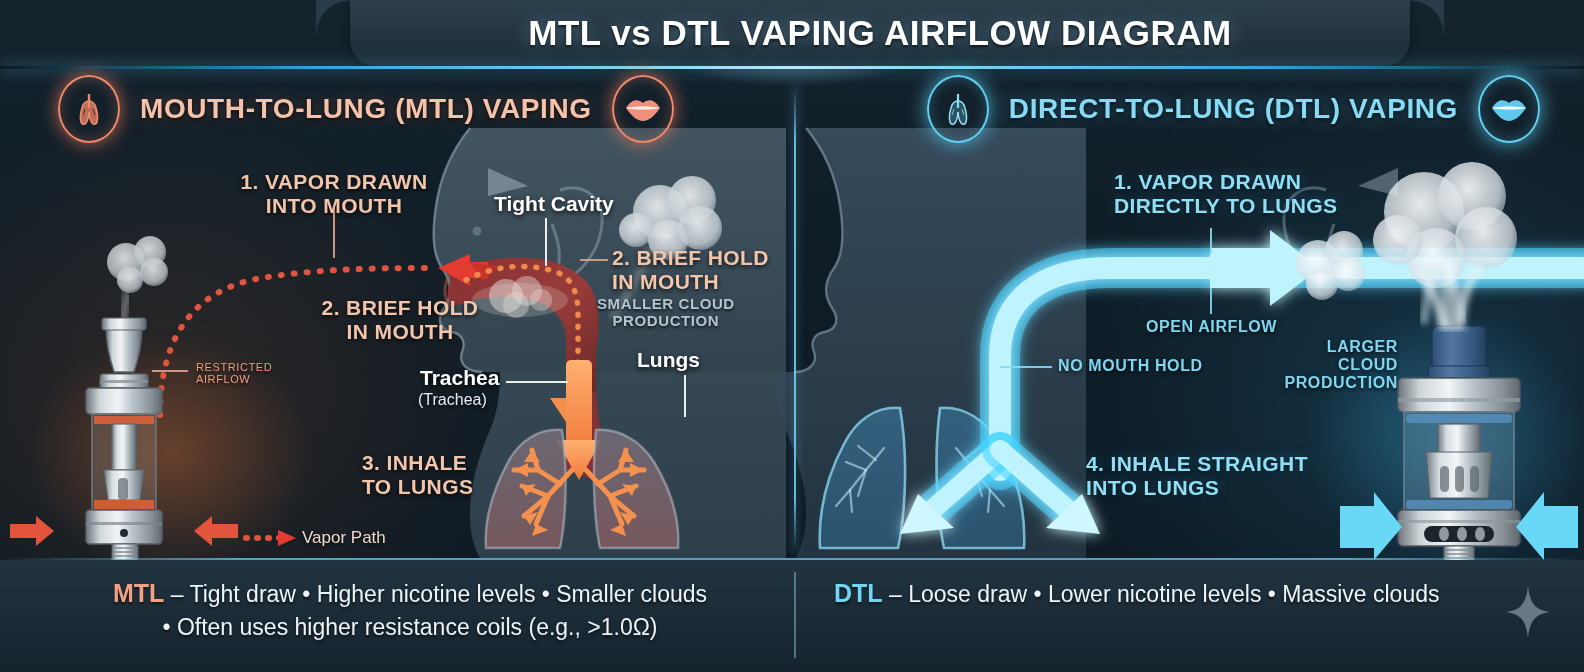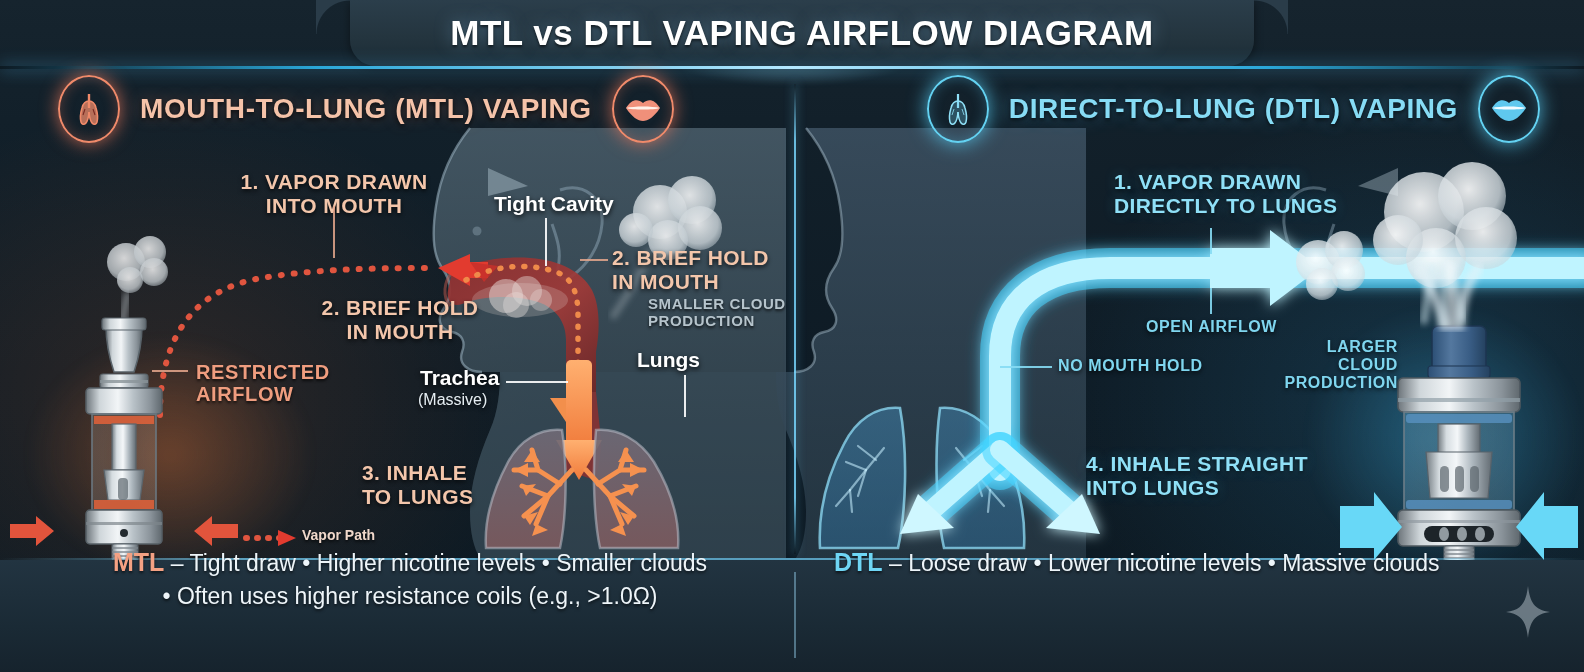--- a/index.html
+++ b/index.html
@@ -6,21 +6,21 @@
   body{font-family:"Liberation Sans",sans-serif;}
   #stage{
     position:relative;width:1584px;height:672px;overflow:hidden;
     background:
       radial-gradient(ellipse 520px 420px at 170px 400px, rgba(255,120,50,.13), rgba(255,120,50,0) 70%),
       radial-gradient(ellipse 520px 420px at 1420px 400px, rgba(60,190,255,.15), rgba(60,190,255,0) 70%),
       linear-gradient(180deg,#16242e 0%,#12202a 18%,#0e1b25 55%,#0d1a23 100%);
   }
   
   .titlebar{
-    position:absolute;left:350px;top:0;width:904px;height:66px;
+    position:absolute;left:350px;top:0;width:1060px;height:66px;
     background:linear-gradient(180deg,#2b3e4b 0%,#24353f 55%,#1b2b35 100%);
     border-bottom-left-radius:26px;border-bottom-right-radius:26px;
     box-shadow:0 2px 10px rgba(0,0,0,.45);
     display:flex;align-items:center;justify-content:center;
   }
   .titlebar:before,.titlebar:after{
     content:"";position:absolute;top:0;width:34px;height:34px;
     background:radial-gradient(circle at 0 100%, rgba(0,0,0,0) 33px, #2a3c49 34px);
   }
   .titlebar:before{left:-34px;transform:scaleX(-1);}
@@ -56,35 +56,35 @@
   .badge svg{display:block;}
   .divider{
     position:absolute;left:794px;top:84px;width:2px;height:470px;
     background:linear-gradient(180deg,rgba(120,215,255,0),rgba(120,215,255,.85) 12%,rgba(120,215,255,.85) 88%,rgba(120,215,255,0));
     box-shadow:0 0 10px rgba(110,210,255,.6);
   }
   
   .lbl{position:absolute;white-space:pre;line-height:1.12;}
   .step-l{color:#f3c6ab;font-size:21px;font-weight:700;letter-spacing:.4px;text-shadow:0 2px 4px rgba(0,0,0,.75);}
   .step-r{color:#8fe0f7;font-size:21px;font-weight:700;letter-spacing:.4px;text-shadow:0 2px 5px rgba(0,0,0,.75),0 0 12px rgba(80,200,250,.35);}
-  .small-l{color:#ef9d7f;font-size:20px;font-weight:700;letter-spacing:.6px;text-shadow:0 2px 3px rgba(0,0,0,.7);}
+  .small-l{color:#ef9d7f;font-size:11px;font-weight:400;letter-spacing:.6px;text-shadow:0 2px 3px rgba(0,0,0,.7);}
   .small-r{color:#7fd6ef;font-size:16px;font-weight:700;letter-spacing:.6px;text-shadow:0 2px 4px rgba(0,0,0,.7);}
   .sub-gray{color:#b6c4cc;font-size:15px;font-weight:700;letter-spacing:.6px;text-shadow:0 2px 3px rgba(0,0,0,.7);}
   .anat{color:#ffffff;font-size:21px;font-weight:700;text-shadow:0 2px 5px rgba(0,0,0,.85);}
   .anat-sub{color:#e6eef3;font-size:16px;font-weight:400;text-shadow:0 2px 4px rgba(0,0,0,.8);}
-  .legend-txt{color:#f0d8cb;font-size:14px;font-weight:700;text-shadow:0 2px 3px rgba(0,0,0,.7);}
+  .legend-txt{color:#f0d8cb;font-size:17px;font-weight:400;text-shadow:0 2px 3px rgba(0,0,0,.7);}
   .lead{position:absolute;background:#e8a88d;opacity:.85;}
   .lead-c{position:absolute;background:#86dcf4;opacity:.9;}
   
   .footsep{position:absolute;left:0;top:558px;width:1584px;height:2px;
     background:linear-gradient(90deg,rgba(90,190,230,0),rgba(120,215,255,.7) 15%,rgba(120,215,255,.7) 85%,rgba(90,190,230,0));}
   .footer{position:absolute;top:560px;left:0;width:1584px;height:112px;
     background:linear-gradient(180deg,#223441 0%,#1a2a35 60%,#16232d 100%);}
   .footdiv{position:absolute;left:794px;top:572px;width:2px;height:86px;background:rgba(150,210,240,.45);}
-  .foot-col{position:absolute;top:544px;}
+  .foot-col{position:absolute;top:575px;}
   .foot-l{left:40px;width:740px;text-align:center;}
   .foot-r{left:810px;width:740px;text-align:left;padding-left:24px;box-sizing:border-box;}
   .foot-line{font-size:23px;color:#eef5f9;line-height:1.45;white-space:nowrap;text-shadow:0 2px 3px rgba(0,0,0,.6);}
   .tag-l{color:#f4a183;font-weight:700;font-size:25px;}
   .tag-r{color:#6fd6f5;font-weight:700;font-size:25px;}
   .sparkle{position:absolute;left:1506px;top:586px;width:44px;height:52px;opacity:.62;}
   
   .art{position:absolute;left:0;top:0;width:1584px;height:672px;pointer-events:none;}
   .vglow-l{position:absolute;left:20px;top:330px;width:300px;height:250px;
     background:radial-gradient(ellipse at 50% 50%, rgba(255,130,60,.30), rgba(255,110,50,0) 68%);filter:blur(6px);}
@@ -499,35 +499,35 @@
 
   <div class="lbl step-l" style="left:300px;top:296px;text-align:center;width:200px;">2. BRIEF HOLD
 IN MOUTH</div>
 
   <div class="lbl anat" style="left:494px;top:192px;">Tight Cavity</div>
   <div class="lead" style="left:545px;top:218px;width:2px;height:48px;background:#ffffff;opacity:.9;"></div>
 
   <div class="lbl step-l" style="left:612px;top:246px;">2. BRIEF HOLD
 IN MOUTH</div>
   <div class="lead" style="left:580px;top:259px;width:28px;height:2px;"></div>
-  <div class="lbl sub-gray" style="left:648px;top:296px;">SMALLER CLOUD
+  <div class="lbl sub-gray" style="left:597px;top:296px;text-align:center;">SMALLER CLOUD
 PRODUCTION</div>
 
   <div class="lbl small-l" style="left:196px;top:361px;">RESTRICTED
 AIRFLOW</div>
   <div class="lead" style="left:152px;top:370px;width:36px;height:2px;"></div>
 
   <div class="lbl anat" style="left:420px;top:366px;">Trachea</div>
-  <div class="lbl anat-sub" style="left:418px;top:391px;">(Massive)</div>
+  <div class="lbl anat-sub" style="left:418px;top:391px;">(Trachea)</div>
   <div class="lead" style="left:506px;top:381px;width:62px;height:2px;background:#ffffff;opacity:.9;"></div>
 
   <div class="lbl anat" style="left:637px;top:348px;">Lungs</div>
   <div class="lead" style="left:684px;top:375px;width:2px;height:42px;background:#ffffff;opacity:.9;"></div>
 
-  <div class="lbl step-l" style="left:362px;top:461px;">3. INHALE
+  <div class="lbl step-l" style="left:362px;top:451px;">3. INHALE
 TO LUNGS</div>
 
   <div class="lbl legend-txt" style="left:302px;top:528px;">Vapor Path</div>
 
   <div class="lbl step-r" style="left:1114px;top:170px;">1. VAPOR DRAWN
 DIRECTLY TO LUNGS</div>
   <div class="lead-c" style="left:1210px;top:228px;width:2px;height:26px;"></div>
   <div class="lead-c" style="left:1210px;top:288px;width:2px;height:26px;"></div>
 
   <div class="lbl small-r" style="left:1146px;top:318px;">OPEN AIRFLOW</div>

